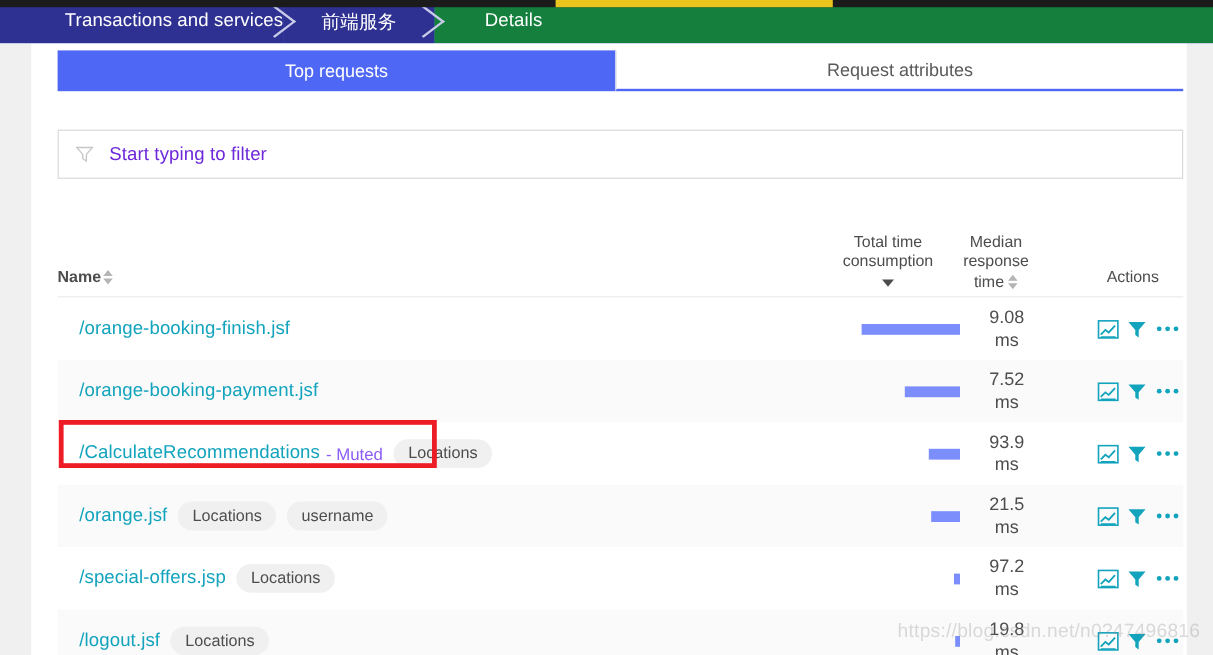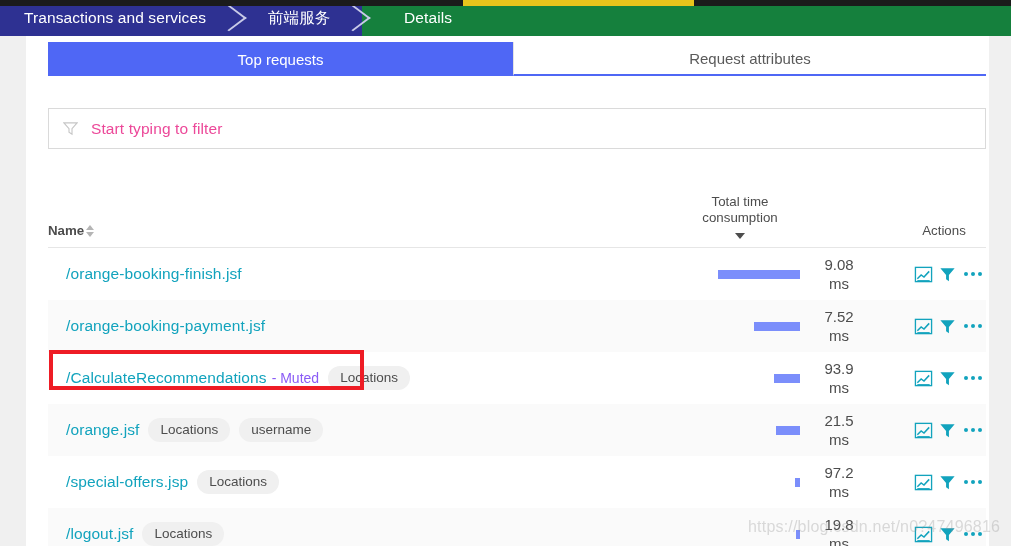--- a/index.html
+++ b/index.html
@@ -51,22 +51,23 @@
     display: flex;
     align-items: center;
     color: #ffffff;
     font-size: 15.5px;
     letter-spacing: .1px;
     white-space: nowrap;
   }
   .crumb-1 {
     left: 0;
     width: 236px;
-    padding-left: 24px;
+    padding-left: 12px;
     background: #2e3192;
+    justify-content: flex-end;
   }
   .crumb-2 {
     left: 236px;
     width: 126px;
     padding-left: 32px;
     background: #2e3192;
   }
   .crumb-3 {
     left: 362px;
     width: 649px;
@@ -147,21 +148,21 @@
     background: #ffffff;
     display: flex;
     align-items: center;
     padding: 0 14px;
     cursor: text;
   }
   .funnel-sm { width: 15px; height: 15px; flex: 0 0 auto; }
   .filter-text {
     margin-left: 13px;
     font-size: 15.5px;
-    color: #ec4899;
+    color: #6d28d9;
     letter-spacing: .1px;
   }
 
   
   .table {
     position: absolute;
     left: 22px; top: 128px;
     width: 938px;
   }
   .thead {
@@ -380,20 +381,24 @@
 
       <div class="thead">
         <div class="th th-name">
           <span>Name</span>
           <span class="sortcaret"></span>
         </div>
         <div class="th th-total">
           <span>Total time consumption</span><br>
           <span class="sortdown"></span>
         </div>
+        <div class="th th-median">
+          <span>Median response time</span>
+          <span class="sortcaret"></span>
+        </div>
         <div class="th th-actions">
           <span>Actions</span>
         </div>
       </div>
 
       <div id="tbody">
           <div class="row">
             <div class="cell-name">
               <span class="reqlink">/orange-booking-finish.jsf</span>
             </div>

